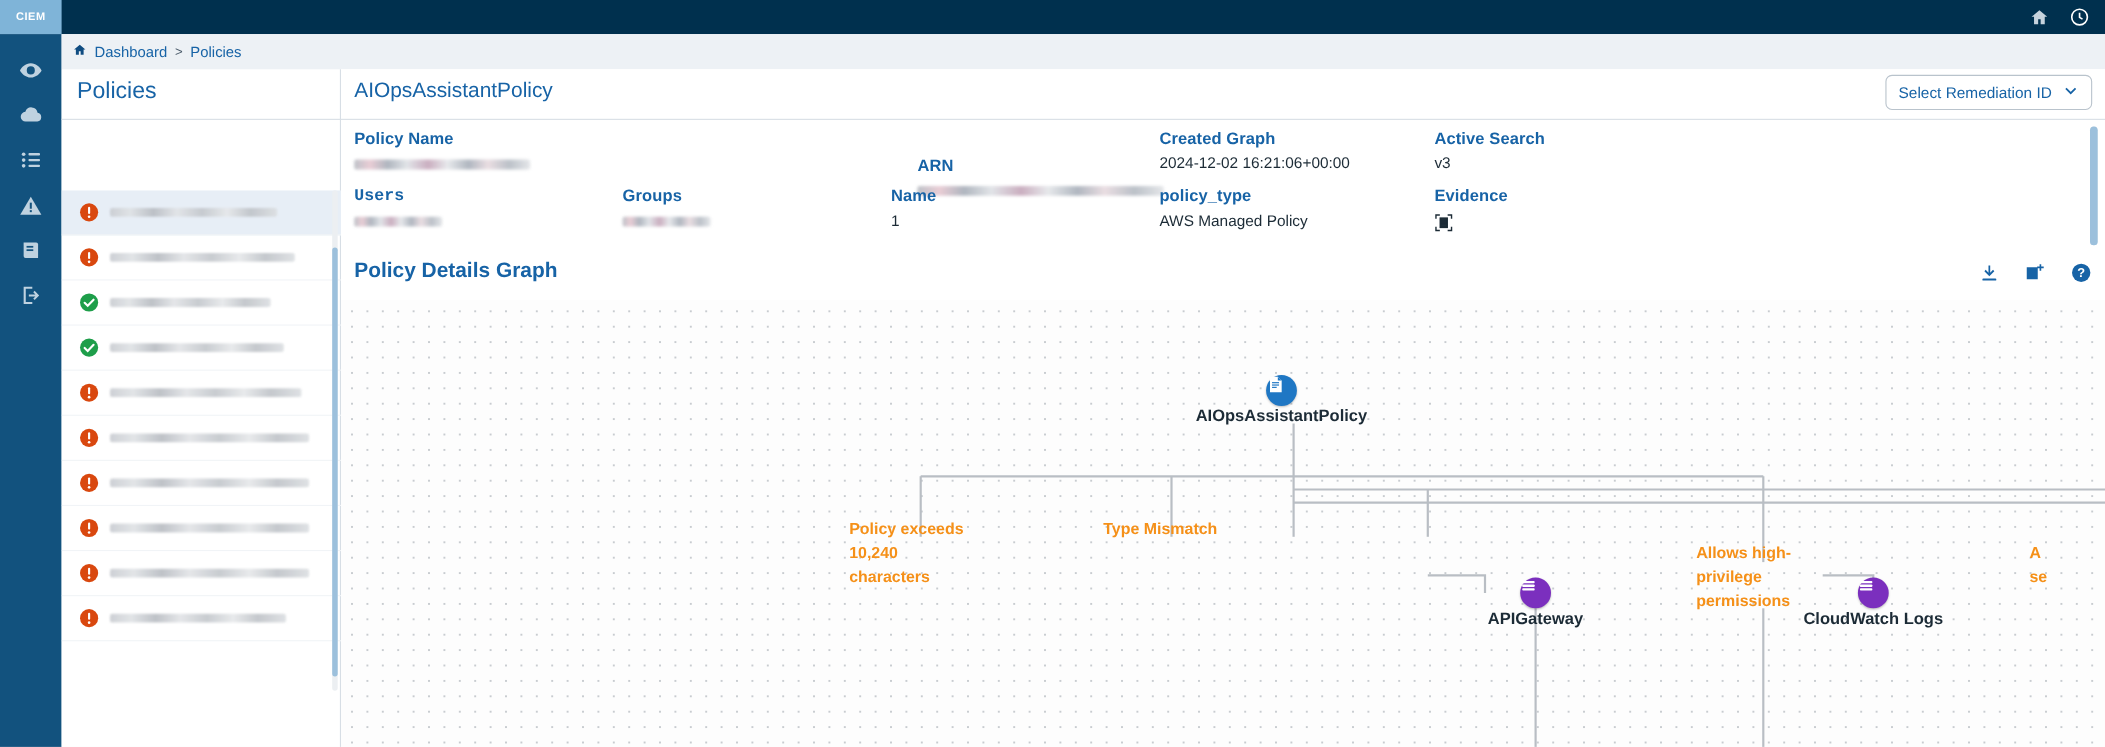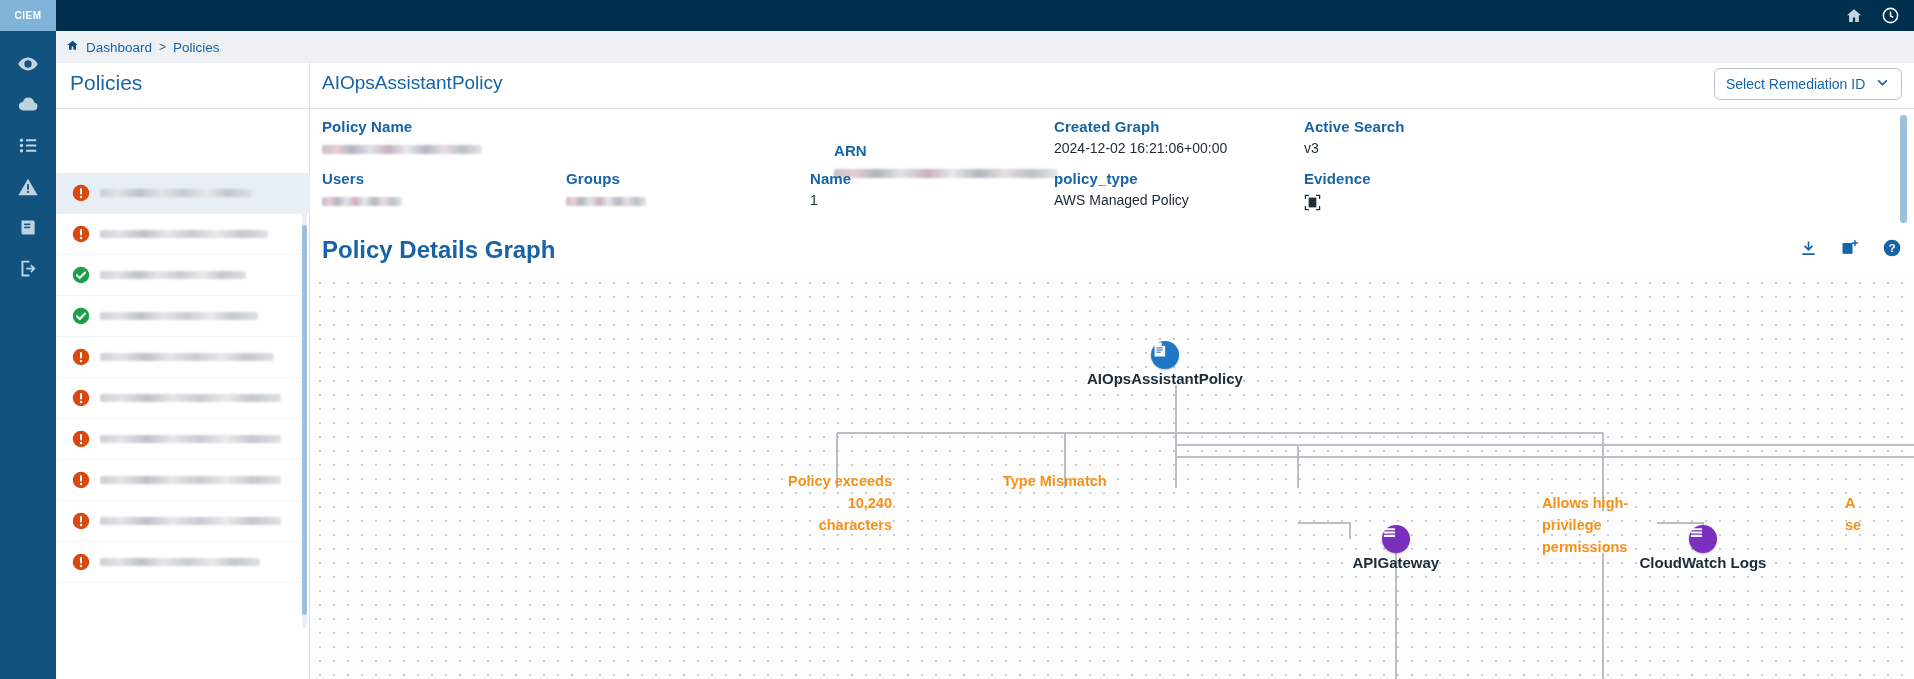--- a/index.html
+++ b/index.html
@@ -155,21 +155,21 @@
     background:#9cc0dc; border-radius:4px;
   }
 
   
   .graph-wrap {
     position:absolute; left:0; top:165px; width:1604px; height:451px;
     background:#ffffff; overflow:hidden;
   }
   .graph-title {
     position:absolute; left:12px; top:8px;
-    font-size:24px; font-weight:bold; color:#1763a6;
+    font-size:19px; font-weight:bold; color:#1763a6;
   }
   .graph-tools {
     position:absolute; right:12px; top:10px;
     display:flex; align-items:center; gap:22px;
   }
   .graph-tools .tool { cursor:pointer; display:block; }
   .canvas {
     position:absolute; left:0; top:45px; width:1604px; height:406px;
     background-color:#fdfdfd;
     background-image: radial-gradient(#c8ccd0 0.9px, transparent 0.9px);
@@ -398,21 +398,21 @@
           <div class="fvalue blur" style="width: 224px;"></div>
         </div>
         <div class="fcol" style="left: 744px; top: 8px;">
           <div class="flabel">Created Graph</div>
           <div class="fvalue">2024-12-02 16:21:06+00:00</div>
         </div>
         <div class="fcol" style="left: 994px; top: 8px;">
           <div class="flabel">Active Search</div>
           <div class="fvalue">v3</div>
         </div>
-        <div class="fcol" style="left: 12px; top: 60px;">
+        <div class="fcol" style="left: 12px; top: 60px; font-family: Liberation Mono, monospace;">
           <div class="flabel">Users</div>
           <div class="fvalue blur" style="width: 80px;"></div>
         </div>
         <div class="fcol" style="left: 256px; top: 60px;">
           <div class="flabel">Groups</div>
           <div class="fvalue blur" style="width: 80px;"></div>
         </div>
         <div class="fcol" style="left: 500px; top: 60px;">
           <div class="flabel">Name</div>
           <div class="fvalue">1</div>
@@ -475,21 +475,21 @@
             <path d="M988 172 L988 215"></path>
 
             <path d="M866 184 L1604 184"></path>
 
             <path d="M988 250 L1040 250 L1040 266"></path>
             <path d="M1086 280 L1086 406"></path>
             <path d="M1293 280 L1293 406"></path>
             <path d="M1347 250 L1393 250 L1393 266"></path>
           </g>
         </svg>
-      <div class="finding-label wrap" style="left: 462px; top: 197px; white-space: pre-line; text-align: right;">Policy exceeds
+      <div class="finding-label wrap" style="left: 462px; top: 197px; white-space: pre-line;">Policy exceeds
 10,240 characters</div>
           <div class="finding-label" style="left: 693px; top: 197px; white-space: pre-line;">Type Mismatch</div>
           <div class="finding-label wrap" style="left: 1232px; top: 219px; white-space: pre-line;">Allows high-
 privilege
 permissions</div>
           <div class="finding-label wrap" style="left: 1535px; top: 219px; white-space: pre-line;">A
 se</div>
           <div class="node policy" style="left: 841px; top: 68px;">
             <span>
               <svg width="17" height="17" viewBox="0 0 24 24" fill="#ffffff">

